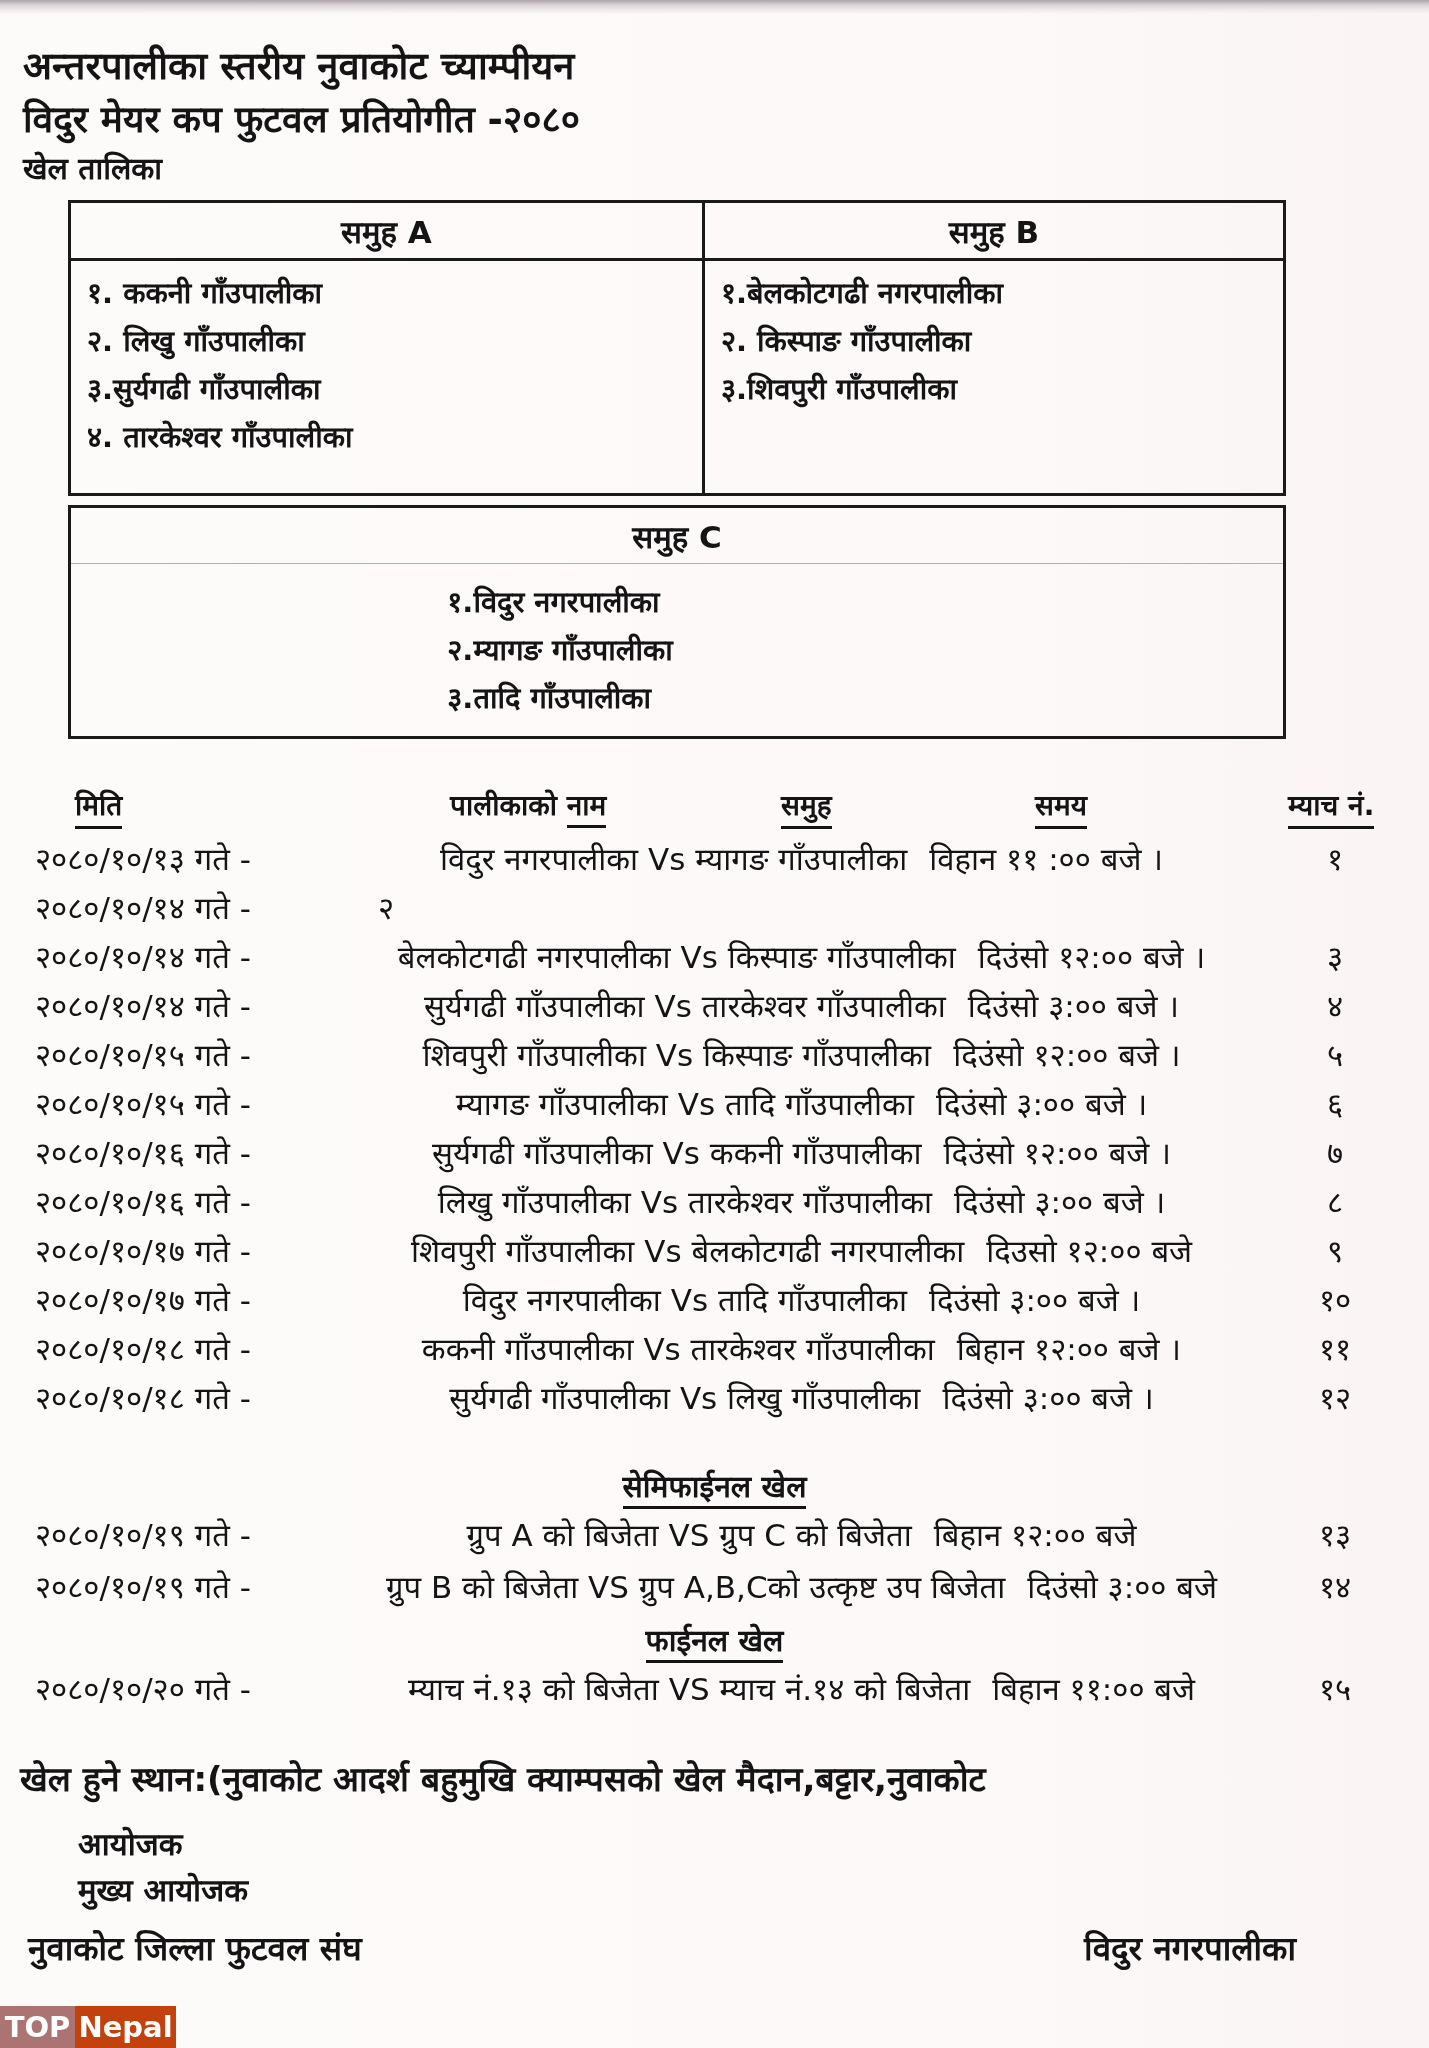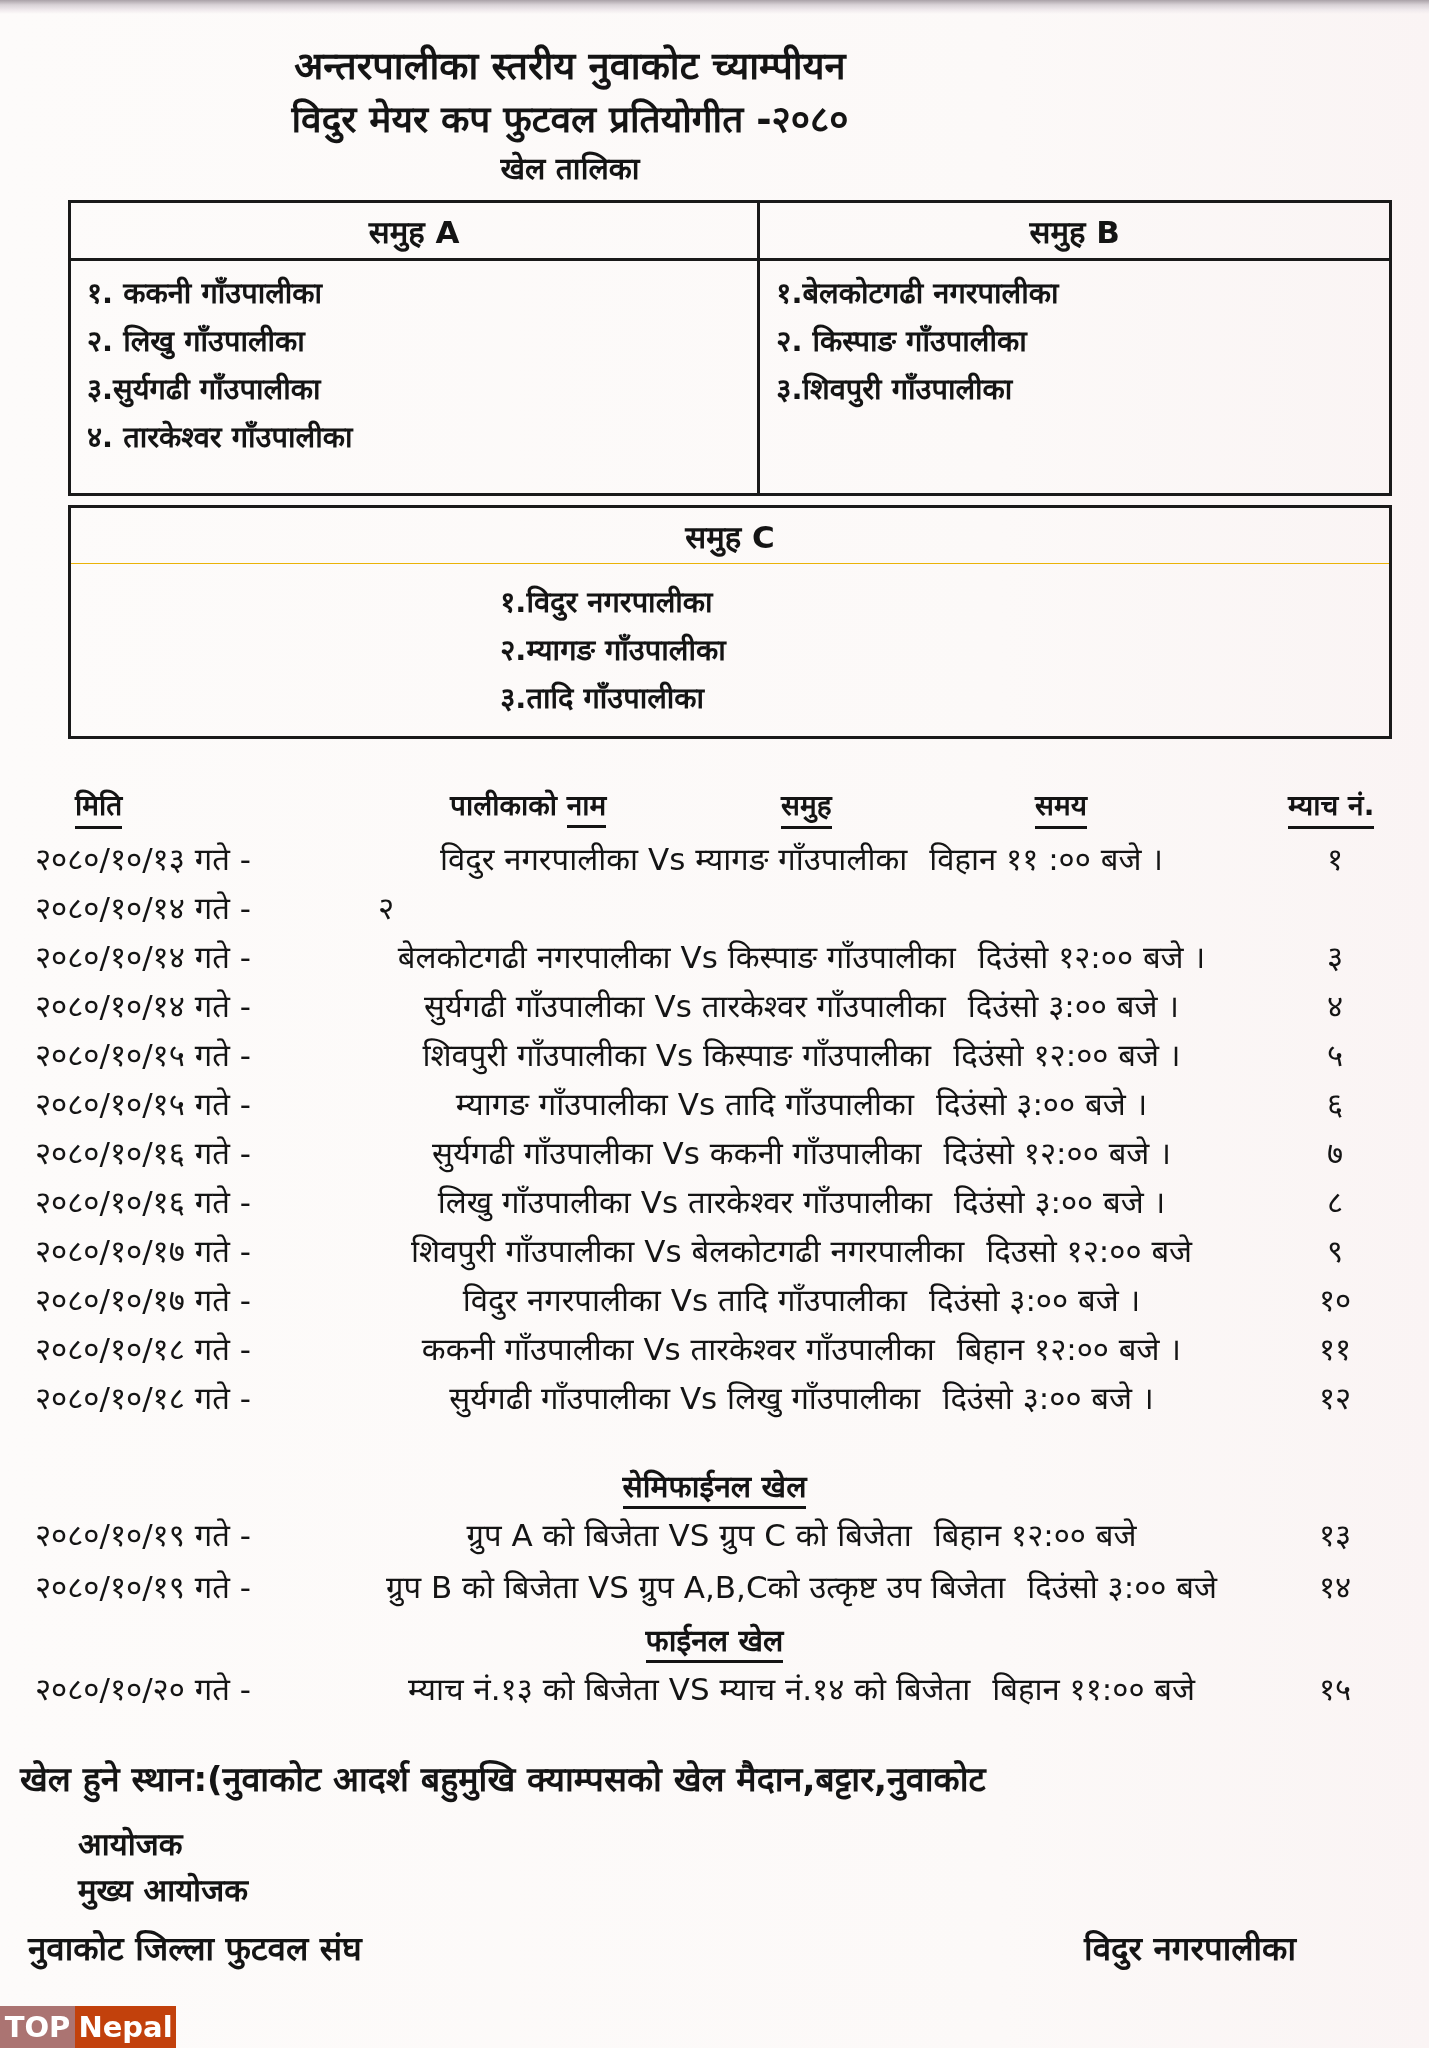--- a/index.html
+++ b/index.html
@@ -7,27 +7,27 @@
     width:1429px;height:2048px;
     font-family:"DejaVu Sans","Liberation Sans",sans-serif;
     color:#141414;
     background:linear-gradient(90deg,#fdfbfa 0%,#fcf9f8 70%,#faf4f4 100%);
     position:relative;overflow:hidden;
   }
   .scan-strip{
     height:14px;width:100%;
     background:linear-gradient(#aaa2a8 0%,#d8d2d6 35%,#efe9ec 70%,rgba(250,247,246,0) 100%);
   }
-  .doc-header{width:1140px;text-align:center;padding-top:26px;}
+  .doc-header{width:1140px;text-align:left;padding-top:26px;padding-left:23px;}
   .title-1{font-size:38px;font-weight:700;line-height:52px;}
   .title-2{font-size:37px;font-weight:700;line-height:56px;}
   .title-3{font-size:30px;font-weight:700;line-height:42px;}
 
   .group-table{
-    margin-left:68px;width:1324px;border:3px solid #1a1a1a;
+    margin-left:68px;width:1218px;border:3px solid #1a1a1a;
     box-sizing:border-box;background:transparent;
   }
   .table-ab{margin-top:10px;display:flex;flex-direction:column;}
   .ab-head{display:flex;border-bottom:3px solid #1a1a1a;}
   .ab-body{display:flex;min-height:232px;}
   .col-a{width:52.3%;border-right:3px solid #1a1a1a;box-sizing:border-box;}
   .col-b{flex:1;}
   .group-head-cell{font-size:31px;font-weight:700;text-align:center;padding:7px 0 6px 0;}
   .team-list{padding:8px 10px 10px 16px;}
   .team-line{font-size:29px;font-weight:600;line-height:48px;white-space:nowrap;}

